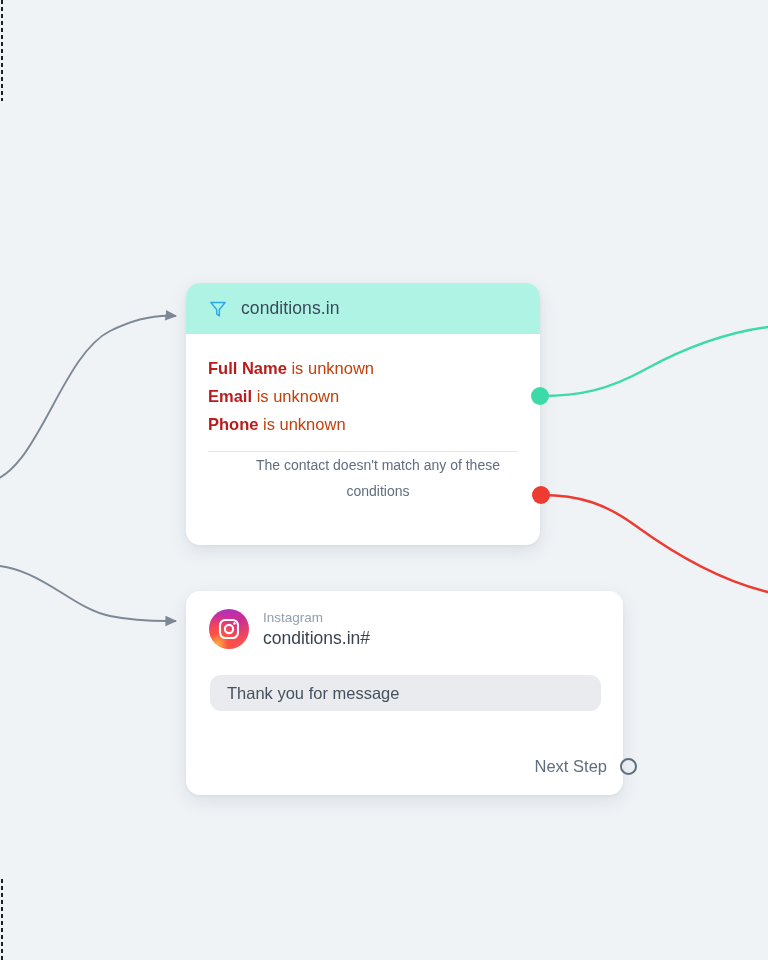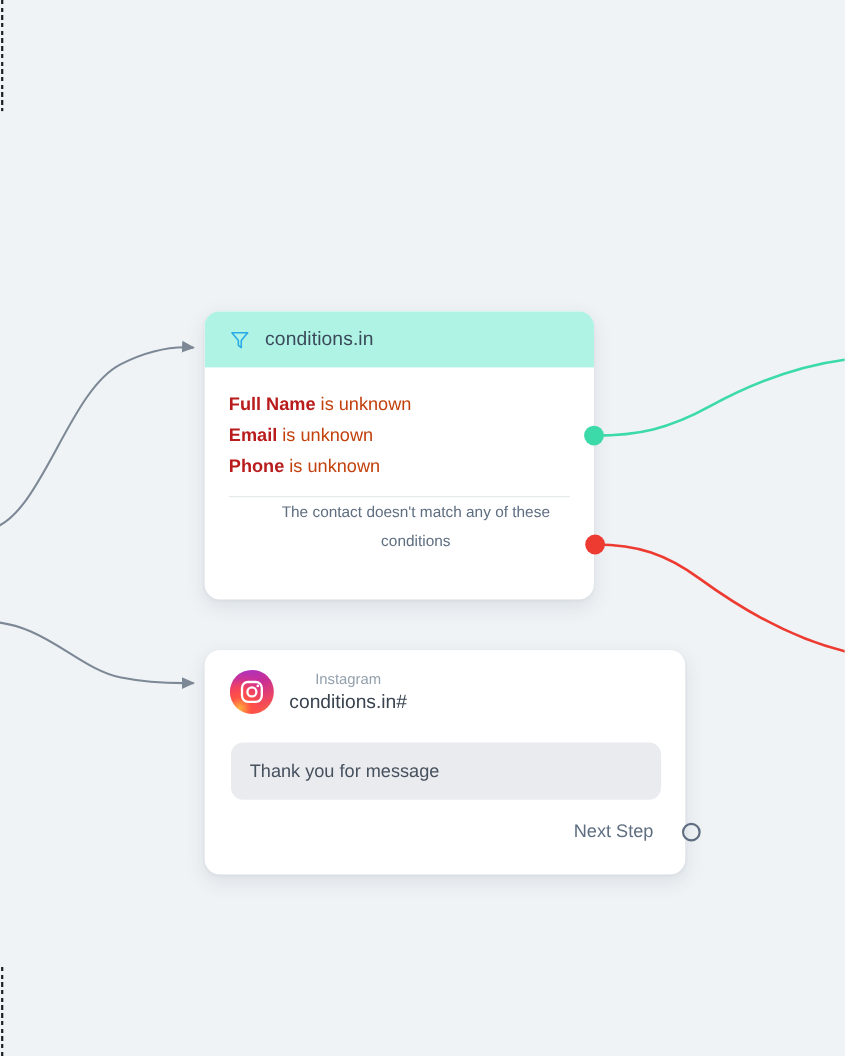--- a/index.html
+++ b/index.html
@@ -134,21 +134,20 @@
     top: 591px;
     width: 437px;
     height: 204px;
   }
 
   #instagram-card-header {
     display: flex;
     align-items: center;
     gap: 14px;
     padding: 18px 0 0 23px;
-    text-align: center;
   }
 
   .ig-badge {
     width: 40px;
     height: 40px;
     border-radius: 50%;
     flex: 0 0 auto;
     background:
       radial-gradient(circle at 22% 88%, #ffb13d 0%, #ff5245 22%, rgba(255,82,69,0) 58%),
       radial-gradient(circle at 18% 62%, #f7365f 0%, rgba(247,54,95,0) 62%),
@@ -173,39 +172,39 @@
   #instagram-account {
     font-size: 17.5px;
     color: #39434f;
   }
 
   #message-box {
     position: absolute;
     left: 24px;
     top: 84px;
     width: 391px;
-    height: 52px;
+    height: 36px;
     background: #e9ebee;
     border-radius: 11px;
     display: flex;
     align-items: center;
     padding: 0 17px;
   }
   #message-text {
     font-size: 16.5px;
     color: #47515e;
   }
 
   #next-step-row {
     position: absolute;
     right: -14px;
-    bottom: 29px;
-    display: flex;
-    align-items: center;
-    gap: 26px;
+    bottom: 19px;
+    display: flex;
+    align-items: center;
+    gap: 13px;
   }
   #next-step-label {
     font-size: 16.5px;
     color: #5e6e80;
   }
   #next-step-port {
     width: 17px;
     height: 17px;
     border-radius: 50%;
     border: 2.2px solid #5e6e80;

